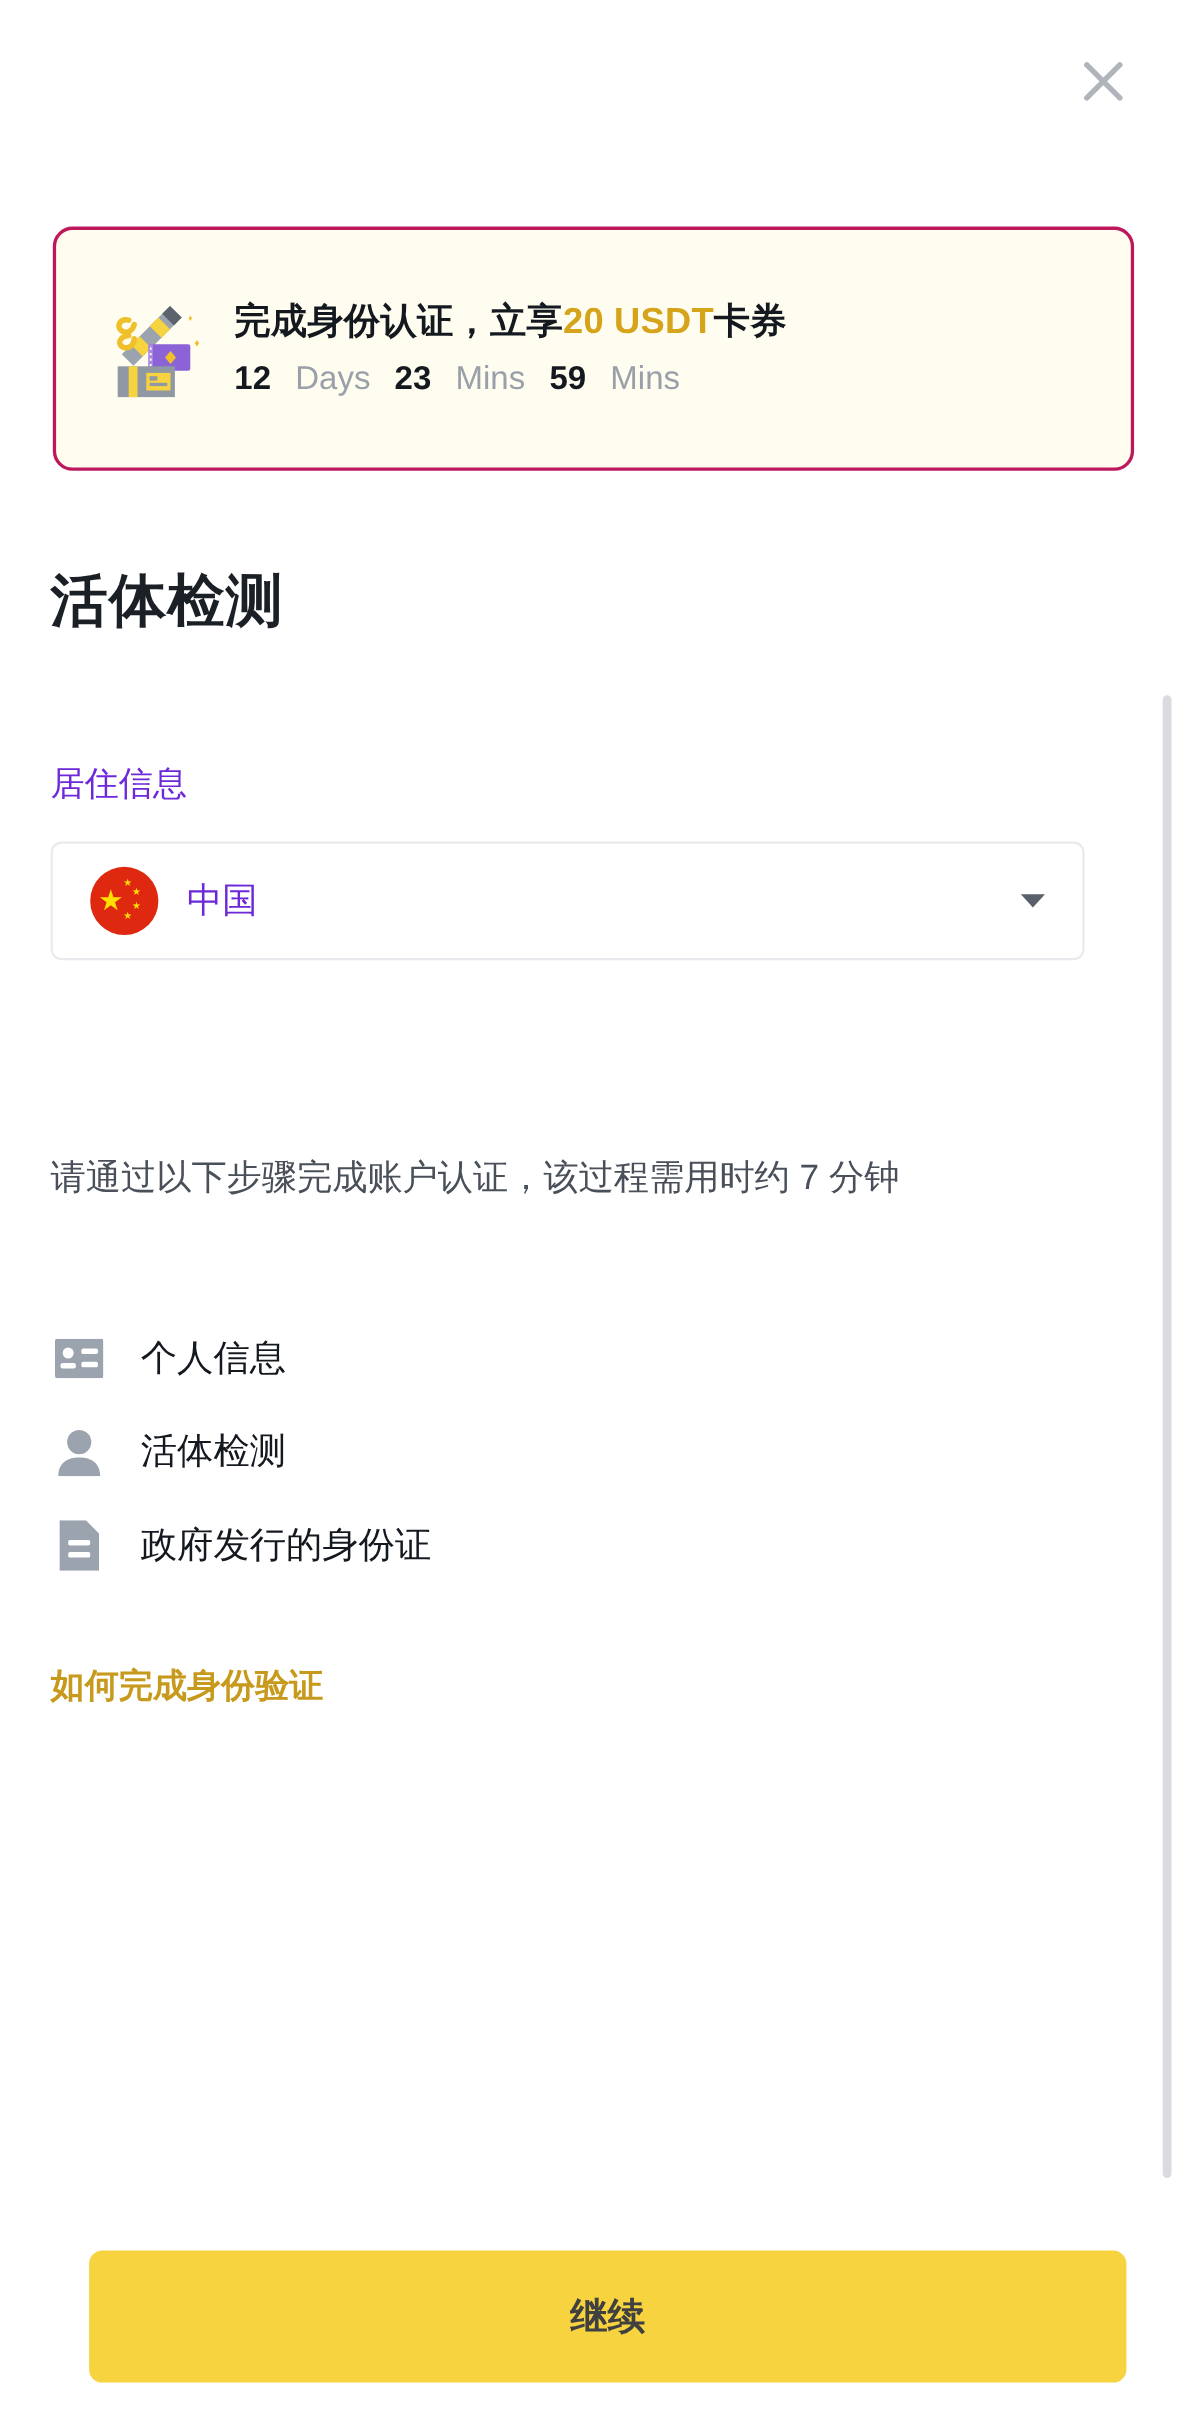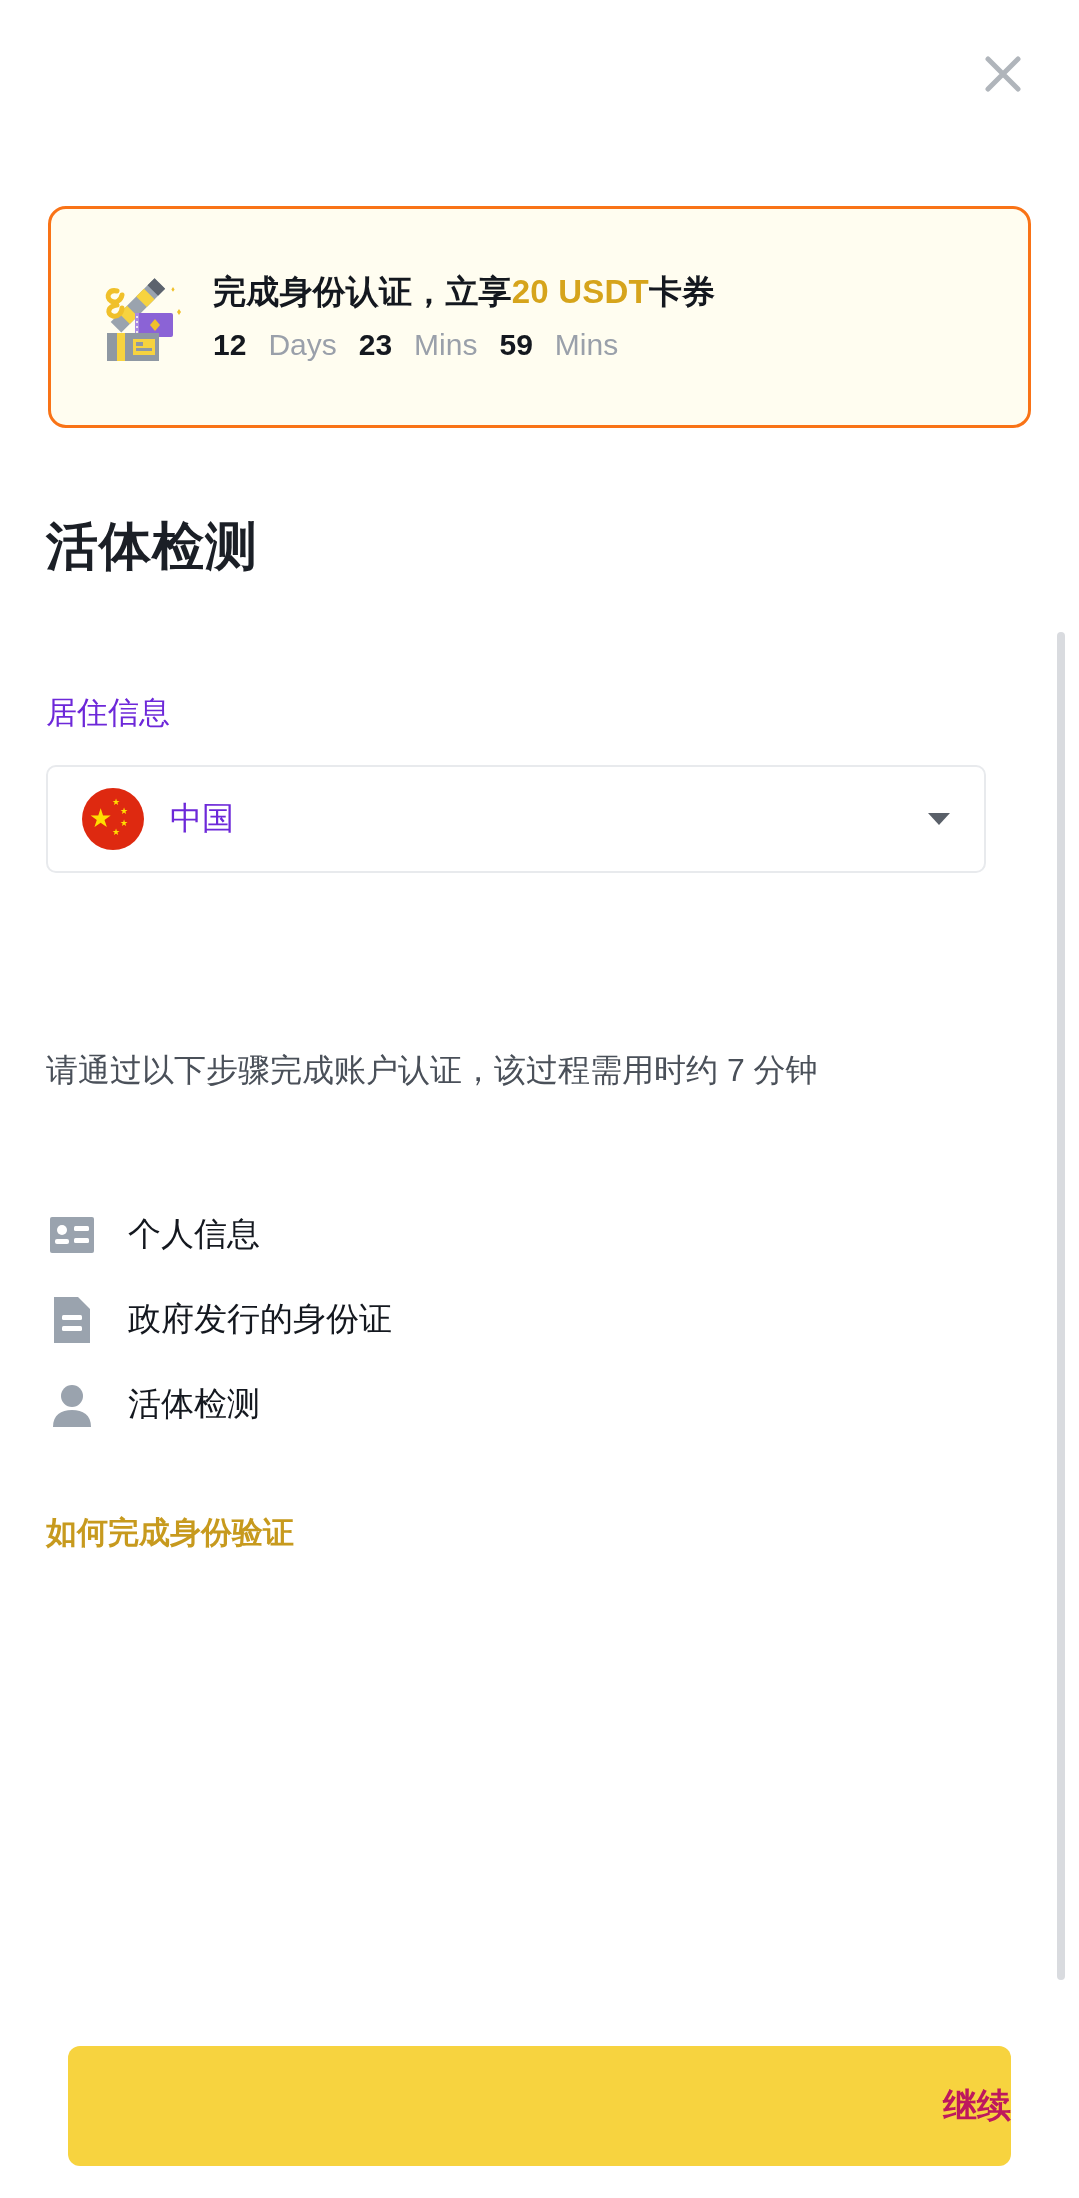--- a/index.html
+++ b/index.html
@@ -31,21 +31,21 @@
   }
   .close-btn svg { display: block; }
 
   
   .promo-banner {
     position: absolute;
     left: 48px;
     top: 206px;
     width: 983px;
     height: 222px;
-    border: 3px solid #f97316;
+    border: 3px solid #be185d;
     border-radius: 18px;
     background: #fffdf0;
     display: flex;
     align-items: center;
     padding: 0 40px 0 42px;
   }
   .promo-icon {
     width: 92px;
     height: 92px;
     flex: 0 0 92px;
@@ -206,33 +206,32 @@
     width: 8px;
     height: 1348px;
     border-radius: 4px;
     background: #d9dbdf;
     cursor: pointer;
   }
 
   
   .cta-button {
     position: absolute;
-    left: 68px;
+    left: 81px;
     top: 2046px;
     width: 943px;
     height: 120px;
     background: #f7d33f;
     border: none;
     border-radius: 12px;
     font-size: 34px;
     font-weight: bold;
-    color: #be185d;
+    color: #404040;
     font-family: "Liberation Sans", "DejaVu Sans", sans-serif;
     cursor: pointer;
-    text-align: right;
   }
 </style>
 </head>
 <body>
 
 <div class="page">
 
   <div class="close-btn">
     <span>
       <svg width="44" height="44" viewBox="0 0 44 44">
@@ -304,39 +303,39 @@
           <rect x="5" y="22" width="14" height="5" rx="2" fill="#ffffff"></rect>
           <rect x="24" y="9" width="15" height="5" rx="1.5" fill="#ffffff"></rect>
           <rect x="24" y="21" width="15" height="5" rx="1.5" fill="#ffffff"></rect>
         </svg>
       </span>
       <span class="step-label">个人信息</span>
     </div>
 
     <div class="step-row">
       <span class="step-icon">
+        <svg width="42" height="44" viewBox="0 0 42 44">
+          <circle cx="21" cy="13" r="11" fill="#9aa3ae"></circle>
+          <path d="M2 44 C2 32 10 27 21 27 C32 27 40 32 40 44 Z" fill="#9aa3ae"></path>
+        </svg>
+      </span>
+      <span class="step-label">活体检测</span>
+    </div>
+
+    <div class="step-row">
+      <span class="step-icon">
         <svg width="36" height="46" viewBox="0 0 36 46">
           <path d="M0 0 H24 L36 12 V46 H0 Z" fill="#9aa3ae"></path>
           <rect x="8" y="18" width="20" height="5" rx="1.5" fill="#ffffff"></rect>
           <rect x="8" y="29" width="20" height="5" rx="1.5" fill="#ffffff"></rect>
         </svg>
       </span>
       <span class="step-label">政府发行的身份证</span>
     </div>
 
-    <div class="step-row">
-      <span class="step-icon">
-        <svg width="42" height="44" viewBox="0 0 42 44">
-          <circle cx="21" cy="13" r="11" fill="#9aa3ae"></circle>
-          <path d="M2 44 C2 32 10 27 21 27 C32 27 40 32 40 44 Z" fill="#9aa3ae"></path>
-        </svg>
-      </span>
-      <span class="step-label">活体检测</span>
-    </div>
-
   </div>
 
   <a class="help-link">如何完成身份验证</a>
 
   <div class="scroll-track"></div>
   <div class="scroll-thumb"></div>
 
   <button class="cta-button">继续</button>
 
 </div>

